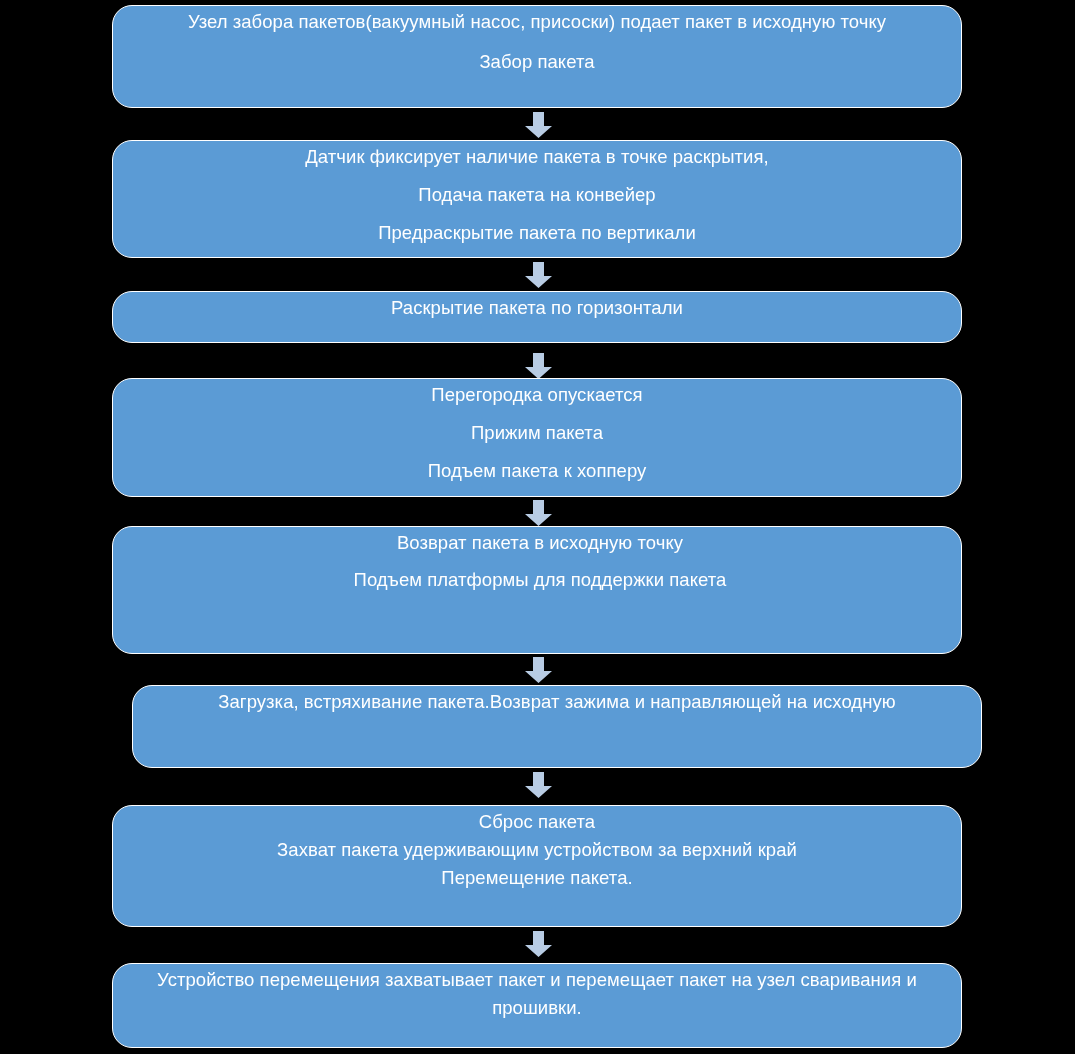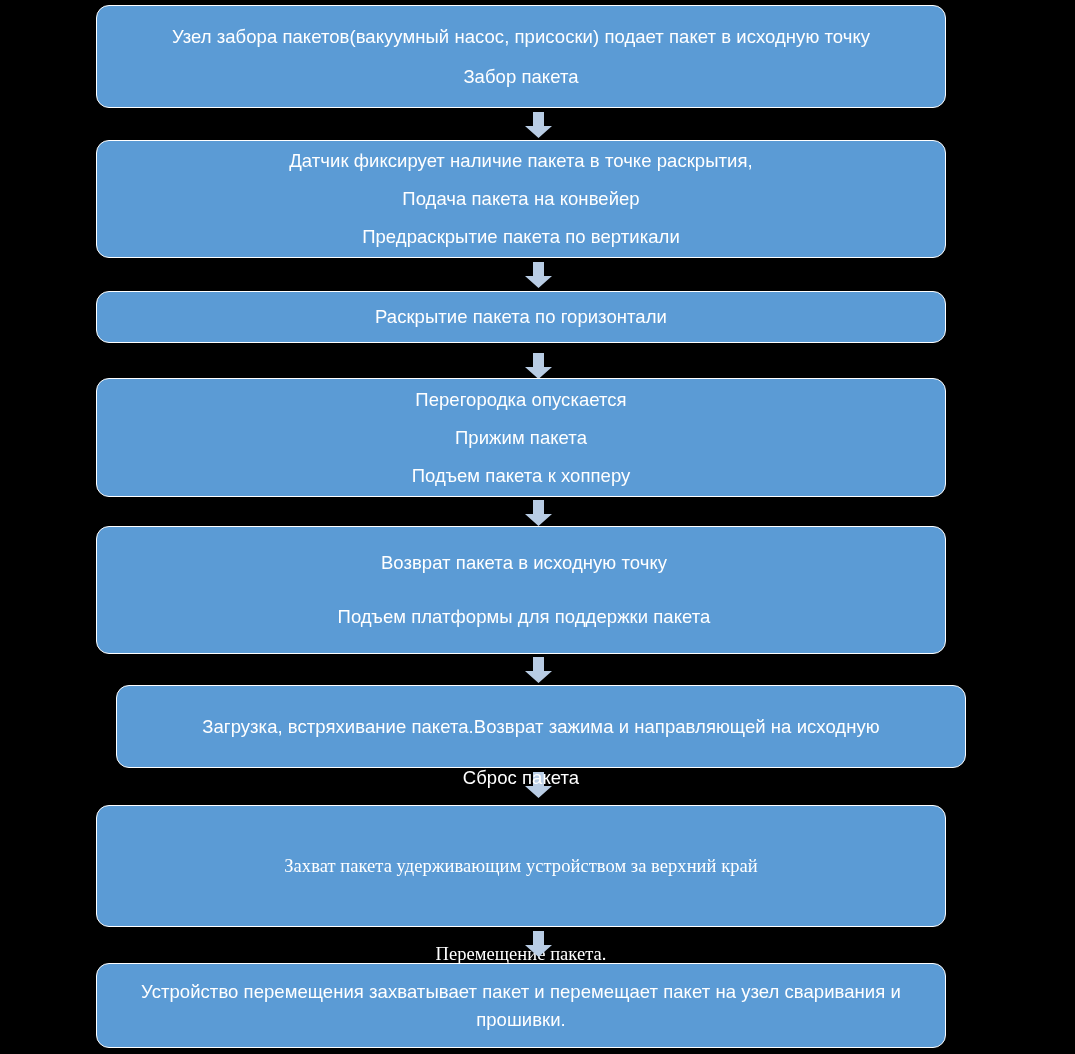--- a/index.html
+++ b/index.html
@@ -15,30 +15,29 @@
     font-family: "Liberation Sans", "DejaVu Sans", sans-serif;
   }
   #flow {
     position: relative;
     width: 1075px;
     height: 1054px;
     background: #000000;
   }
   .node {
     position: absolute;
-    left: 96px;
+    left: 112px;
     width: 850px;
     box-sizing: border-box;
     background: #5B9BD5;
     border: 1.4px solid #FFFFFF;
-    border-radius: 13px;
+    border-radius: 20px;
     display: flex;
     flex-direction: column;
     align-items: center;
-    justify-content: center;
     padding: 2px 14px;
     color: #FFFFFF;
   }
   .node .para {
     width: 100%;
     text-align: center;
     font-size: 18.5px;
     line-height: 28px;
     letter-spacing: 0.05px;
     color: #FFFFFF;
@@ -48,29 +47,29 @@
   .node .para + .para {
     margin-top: 10px;
   }
   
   #node-1 { top: 5px;   height: 103px; }
   #node-2 { top: 140px; height: 118px; }
   #node-3 { top: 291px; height: 52px;  }
   #node-4 { top: 378px; height: 119px; }
   #node-5 { top: 526px; height: 128px; padding-left: 20px; }
   #node-6 { top: 685px; height: 83px; margin-left: 20px;  }
-  #node-7 { top: 805px; height: 122px; gap: 36px; }
+  #node-7 { top: 805px; height: 122px; }
   #node-8 { top: 963px; height: 85px;  }
 
   
   #node-1 .para + .para { margin-top: 12px; }
   #node-2 .para + .para { margin-top: 10px; }
   #node-4 .para + .para { margin-top: 10px; }
-  #node-5 .para + .para { margin-top: 26px;  }
-  #node-7 .para + .para { margin-top: 24px; font-family: Liberation Serif, serif; }
+  #node-5 .para + .para { margin-top: 9px;  }
+  #node-7 .para + .para { margin-top: 0; }
 
   .arrow {
     position: absolute;
     left: 524px;
     width: 29px;
     height: 27px;
     display: block;
   }
   .arrow svg { display: block; width: 29px; height: 27px; }
 

